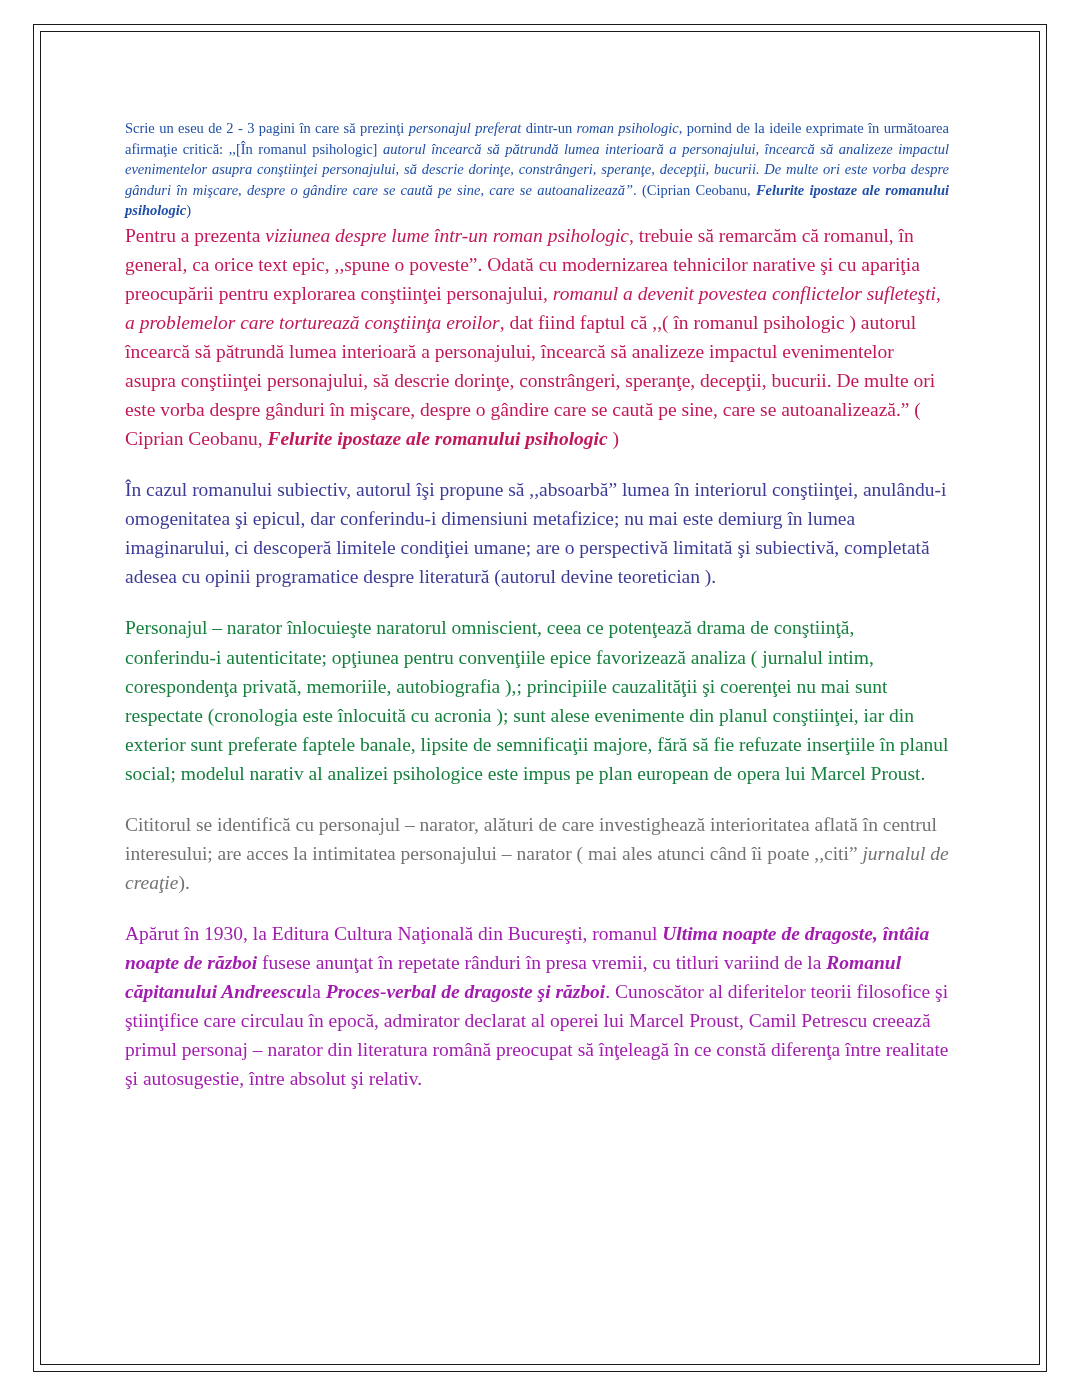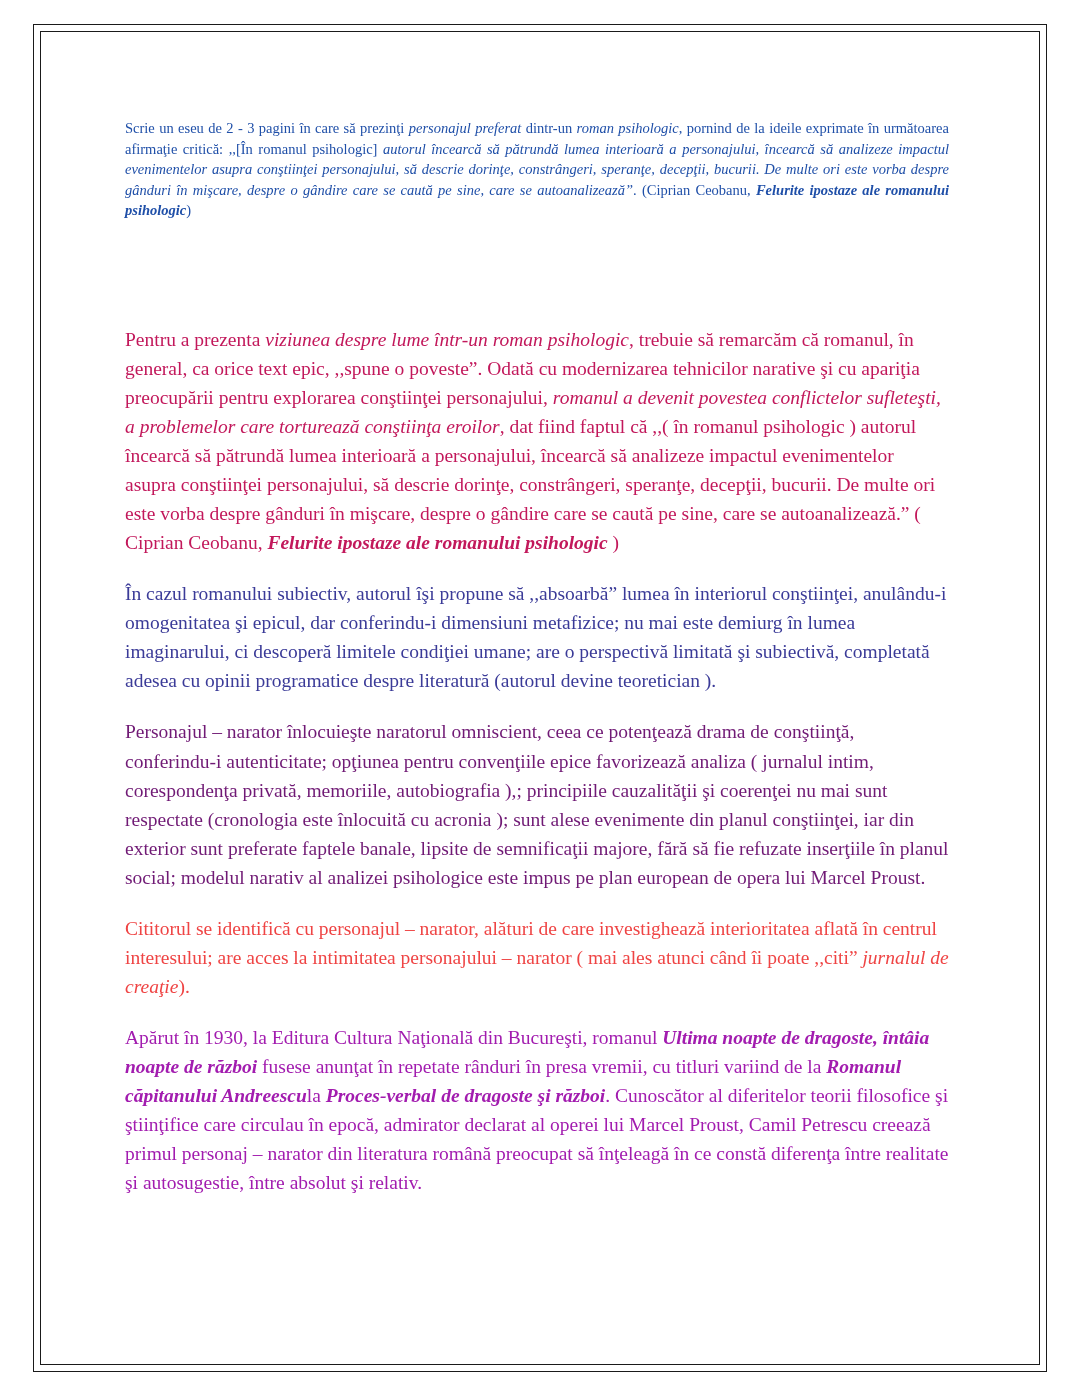--- a/index.html
+++ b/index.html
@@ -49,32 +49,31 @@
     font-size: 14.5px;
     line-height: 1.42;
     color: #1f4fa8;
     text-align: justify;
     margin-bottom: 0;
   }
   .intro .bi { font-style: italic; font-weight: bold; }
 
   
   .body-block {
-    margin-top: 104px;
   }
   p.para {
     font-size: 19.5px;
     line-height: 1.49;
     margin: 0 0 22px 0;
     text-align: left;
   }
   .p-crimson { color: #c2185b; }
   .p-indigo  { color: #3b3b98; }
-  .p-purple  { color: #701a75; }
-  .p-teal    { color: #ef4444; }
+  .p-purple  { color: #15803d; }
+  .p-teal    { color: #737373; }
   .p-navy    { color: #a21caf; }
 
   .i { font-style: italic; }
   .b { font-weight: normal; }
   .bi { font-style: italic; font-weight: bold; }
 </style>
 </head>
 <body>
 
 <div class="page">

